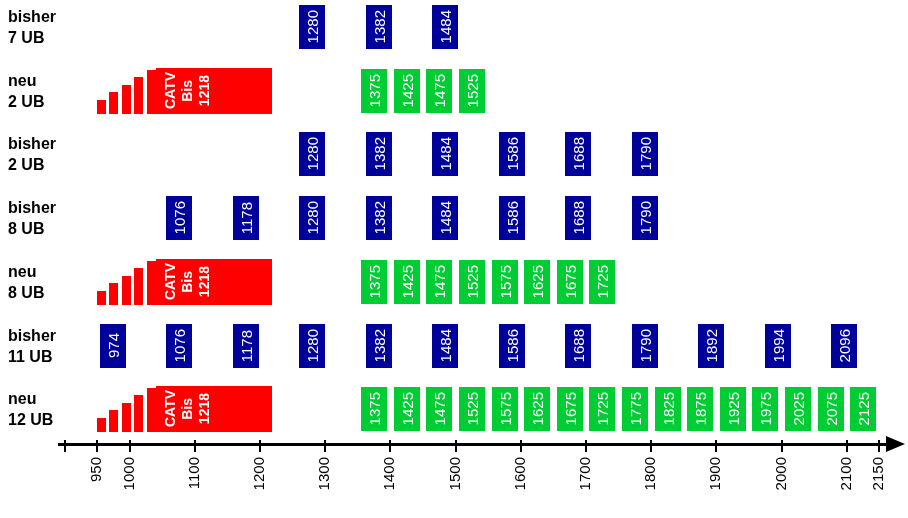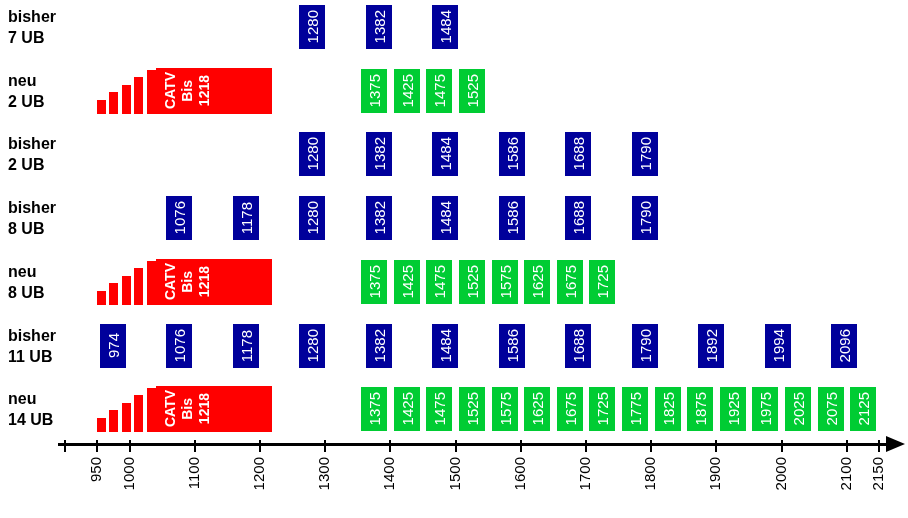--- a/index.html
+++ b/index.html
@@ -184,21 +184,21 @@
       <div class="vtext">1892</div>
     </div>
     <div class="box" style="position: absolute; left: 765px; top: 324px; width: 26px; height: 44px; background: rgb(0, 0, 155);">
       <div class="vtext">1994</div>
     </div>
     <div class="box" style="position: absolute; left: 831px; top: 324px; width: 26px; height: 44px; background: rgb(0, 0, 155);">
       <div class="vtext">2096</div>
     </div>
     <div class="row-label" style="position: absolute; left: 8px; top: 388px;">
       <div>neu</div>
-      <div>14 UB</div>
+      <div>12 UB</div>
     </div>
     <div style="position: absolute; left: 97px; top: 418px; width: 9px; height: 14px; background: rgb(255, 0, 0);"></div>
     <div style="position: absolute; left: 109.4px; top: 410px; width: 9px; height: 22px; background: rgb(255, 0, 0);"></div>
     <div style="position: absolute; left: 121.8px; top: 403px; width: 9px; height: 29px; background: rgb(255, 0, 0);"></div>
     <div style="position: absolute; left: 134.3px; top: 395px; width: 9px; height: 37px; background: rgb(255, 0, 0);"></div>
     <div style="position: absolute; left: 146.7px; top: 388px; width: 9px; height: 44px; background: rgb(255, 0, 0);"></div>
     <div style="position: absolute; left: 155.7px; top: 386px; width: 116.1px; height: 46px; background: rgb(255, 0, 0);">
       <div class="catv-text" style="position: absolute; left: 6px; top: 0px;">
         <div class="vtext">CATV</div>
         <div class="vtext">Bis</div>

